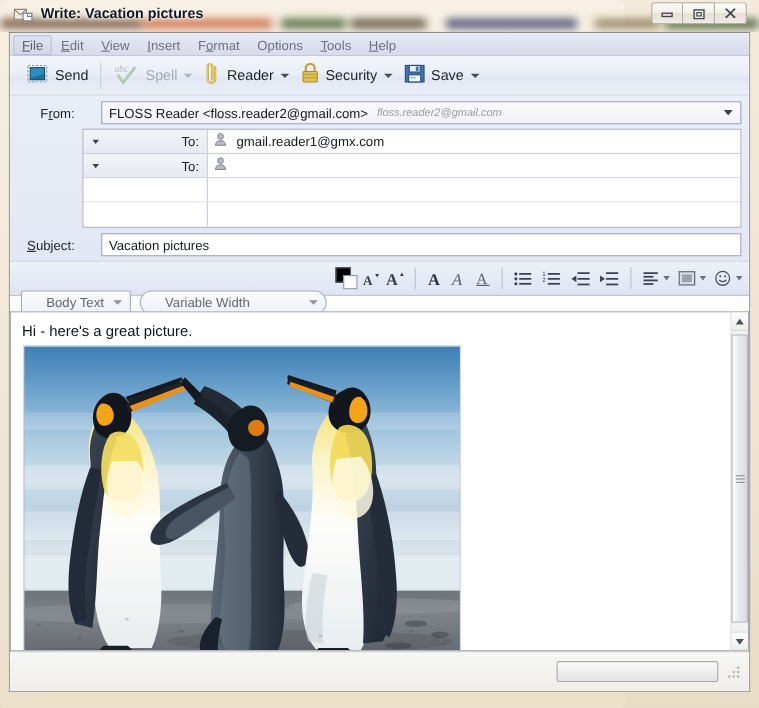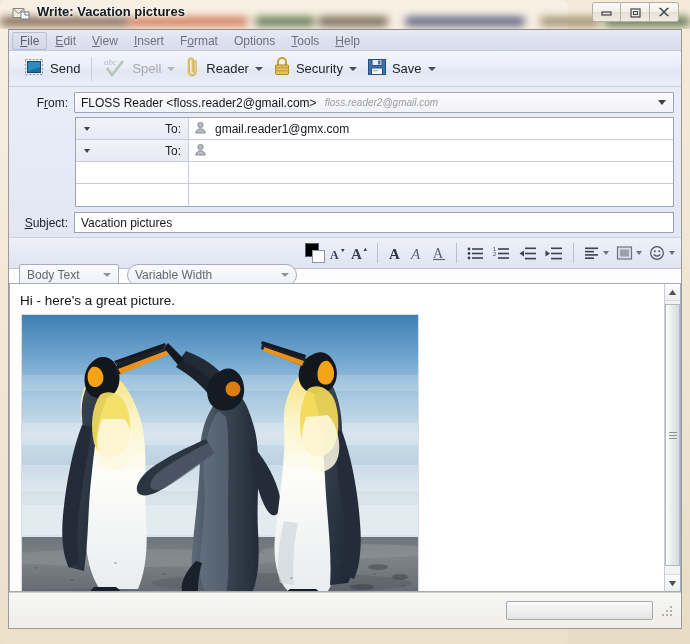--- a/index.html
+++ b/index.html
@@ -133,21 +133,21 @@
     background: linear-gradient(180deg,#e9edf7 0%, #e2e7f3 100%);
     padding: 5px 7px 4px 7px;
   }
   .hrow {
     display: flex; align-items: center;
     margin-bottom: 4px;
   }
   .hlabel {
     font-size: 12px; color: #1d2026;
     width: 52px; text-align: right;
-    margin-right: 6px;
+    margin-right: 24px;
   }
   .hlabel u { text-decoration: underline; }
   #from-box {
     flex: 1;
     height: 21px;
     background: linear-gradient(180deg,#fbfbfd,#f1f2f7);
     border: 1px solid #9ea3b5;
     display: flex; align-items: center;
     padding: 0 2px 0 6px;
     border-radius: 1px;
@@ -231,21 +231,21 @@
     display: flex; align-items: center;
     padding-left: 10px;
   }
   .fdrop {
     height: 22px;
     background: linear-gradient(180deg,#fbfbfd,#eef0f6);
     border: 1px solid #a8adbe;
     border-radius: 2px;
     display: flex; align-items: center;
     font-size: 12px; color: #636874;
-    padding-left: 7px;
+    padding-left: 22px;
     margin-right: 8px;
     margin-top: 44px;
   }
   .fdrop .darrow {
     margin-left: auto; margin-right: 7px;
     width: 0; height: 0;
     border-left: 4px solid transparent;
     border-right: 4px solid transparent;
     border-top: 4px solid #8e93a1;
   }

